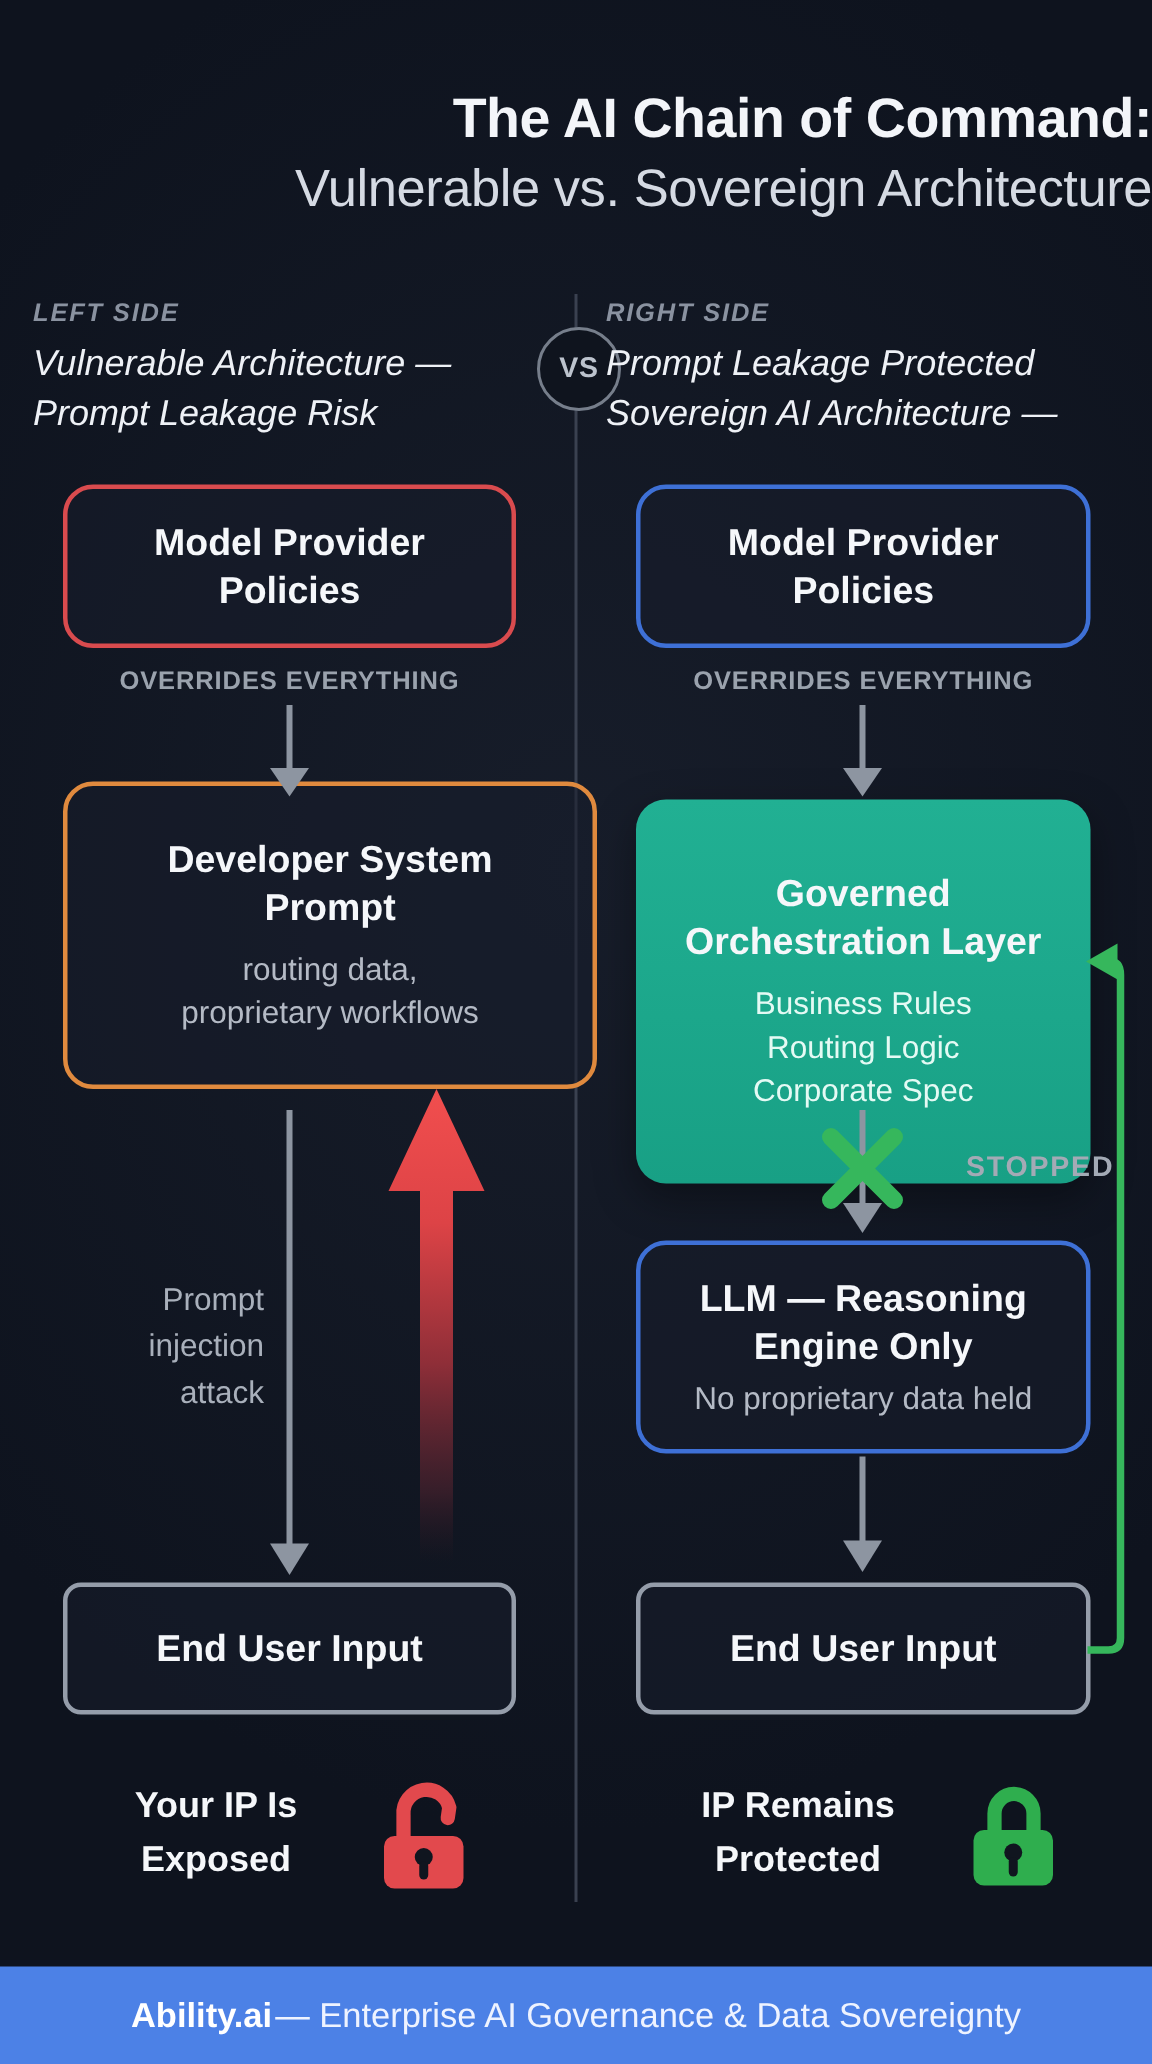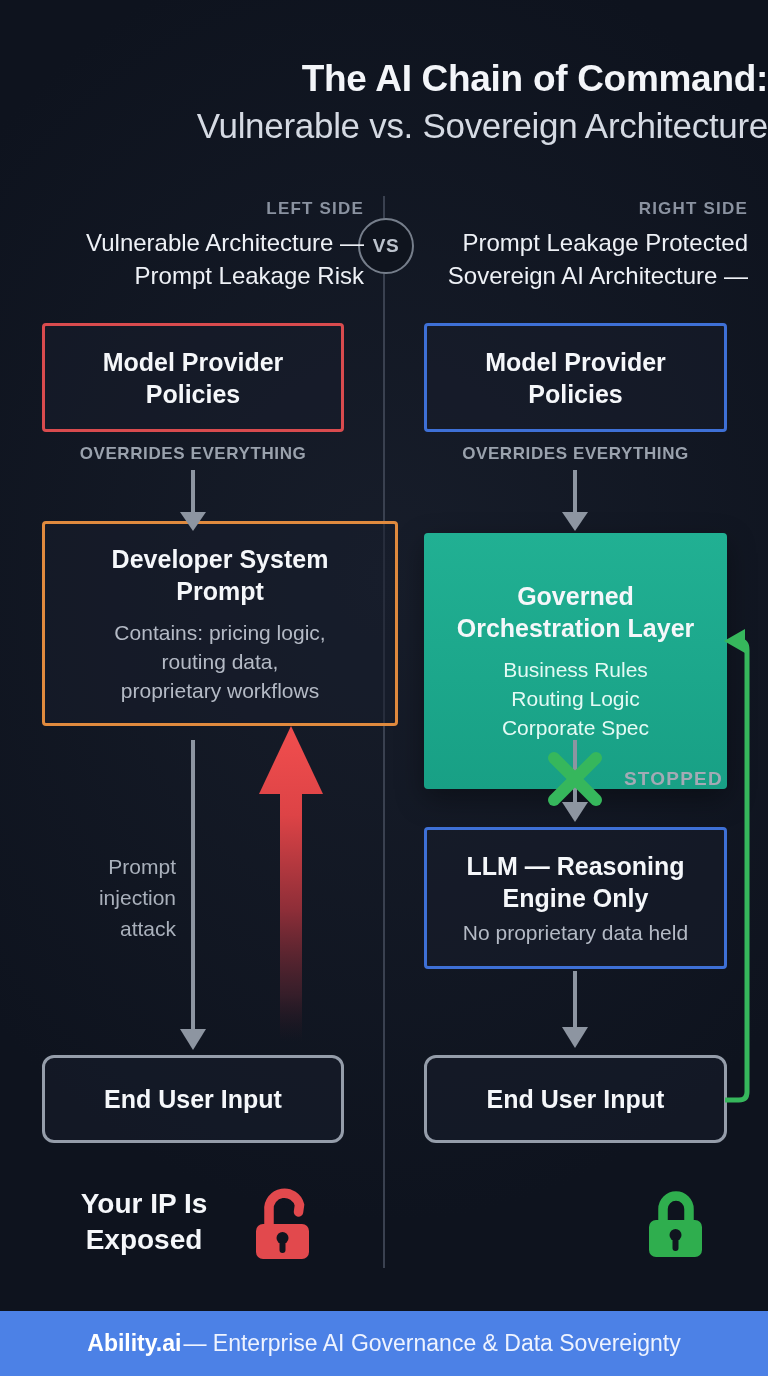--- a/index.html
+++ b/index.html
@@ -14,29 +14,29 @@
   .hero h1{margin:0;font-size:37px;line-height:46px;font-weight:700;color:#f3f5f9;letter-spacing:-0.3px;}
   .hero h2{margin:2px 0 0 0;font-size:35px;line-height:44px;font-weight:400;color:#d5dae3;letter-spacing:-0.3px;padding-left:15px;}
   
   .divider{position:absolute;left:383px;top:196px;width:2px;height:1072px;background:#3a4150;}
   .vs-badge{
     position:absolute;left:358px;top:218px;width:52px;height:52px;border-radius:50%;
     background:#0f141e;border:2px solid #767e8b;display:flex;align-items:center;justify-content:center;
     font-size:19px;font-weight:700;color:#bcc3cd;letter-spacing:0.5px;
   }
   
-  .col-head{position:absolute;top:199px;text-align:right;}
+  .col-head{position:absolute;top:199px;text-align:left;font-style:italic;}
   #head-left{left:22px;width:342px;}
   #head-right{left:404px;width:344px;}
   .eyebrow{font-size:17px;font-weight:700;letter-spacing:1.2px;color:#8a92a0;}
   .col-heading{margin-top:7px;font-size:24px;line-height:33px;font-weight:500;color:#eef1f6;}
   .col-heading span{display:block;white-space:nowrap;}
   
   .node{
-    position:absolute;box-sizing:border-box;border-radius:4px;
+    position:absolute;box-sizing:border-box;border-radius:20px;
     background:rgba(24,30,44,0.55);
     display:flex;flex-direction:column;align-items:center;justify-content:center;
     text-align:center;padding:10px 18px;
   }
   .node-title{font-size:25px;line-height:32px;font-weight:700;color:#f5f7fa;}
   .node-title span{display:block;}
   .node-sub{margin-top:11px;font-size:21px;line-height:29px;color:#b4bac5;}
   .node-sub span{display:block;}
   .box-red{border:3px solid var(--red,#d94b4e);}
   .box-blue{border:3px solid var(--blue,#3e70d6);}
@@ -50,23 +50,23 @@
   #r-orch{left:424px;top:533px;width:303px;height:256px;}
   #r-llm{left:424px;top:827px;width:303px;height:142px;}
   #l-user{left:42px;top:1055px;width:302px;height:88px;}
   #r-user{left:424px;top:1055px;width:303px;height:88px;}
   
   .overrides{position:absolute;text-align:center;font-size:17px;font-weight:700;letter-spacing:0.6px;color:#9aa2ad;}
   #l-overrides{left:42px;top:444px;width:302px;}
   #r-overrides{left:424px;top:444px;width:303px;}
   .injection-label{position:absolute;left:40px;top:851px;width:136px;text-align:right;font-size:21px;line-height:31px;color:#a9b0bb;}
   .injection-label span{display:block;}
-  .stopped-label{position:absolute;left:624px;top:768px;font-size:19px;font-weight:700;letter-spacing:1.2px;color:#a3aab5;}
-  
-  .verdict-text{position:absolute;text-align:center;font-size:28px;line-height:36px;font-weight:700;color:#f5f7fa;}
+  .stopped-label{position:absolute;left:644px;top:768px;font-size:19px;font-weight:700;letter-spacing:1.2px;color:#a3aab5;}
+  
+  .verdict-text{position:absolute;text-align:center;font-size:24px;line-height:36px;font-weight:700;color:#f5f7fa;}
   .verdict-text span{display:block;}
   #l-verdict{left:42px;top:1186px;width:204px;}
   #r-verdict{left:424px;top:1186px;width:216px;}
   .lock{position:absolute;width:62px;height:84px;}
   #l-lock{left:252px;top:1180px;}
   #r-lock{left:645px;top:1180px;}
   
   .connectors{position:absolute;left:0;top:0;pointer-events:none;}
   
   .footer{
@@ -113,21 +113,20 @@
     </div>
   </div>
   <div class="overrides" id="l-overrides">OVERRIDES EVERYTHING</div>
 
   <div class="node box-orange" id="l-prompt">
     <div class="node-title">
       <span>Developer System</span>
       <span>Prompt</span>
     </div>
     <div class="node-sub">
-      <span>Contains: pricing logic,</span>
       <span>routing data,</span>
       <span>proprietary workflows</span>
     </div>
   </div>
 
   <div class="injection-label">
     <span>Prompt</span>
     <span>injection</span>
     <span>attack</span>
   </div>
@@ -181,20 +180,24 @@
       <span>No proprietary data held</span>
     </div>
   </div>
 
   <div class="node box-gray" id="r-user">
     <div class="node-title">
       <span>End User Input</span>
     </div>
   </div>
 
+  <div class="verdict-text" id="r-verdict">
+    <span>IP Remains</span>
+    <span>Protected</span>
+  </div>
 
   <svg class="lock" id="r-lock" viewBox="0 0 62 80">
     <path d="M18 40 V27 A13 13 0 0 1 44 27 V40" fill="none" style="stroke:var(--lock-green,#2fae4e)" stroke-width="9.5" stroke-linecap="round"></path>
     <rect x="4" y="38" width="53" height="37" rx="7" style="fill:var(--lock-green,#2fae4e)"></rect>
     <circle cx="30.5" cy="53" r="6" fill="#10151f"></circle>
     <rect x="27.5" y="56" width="6" height="13" rx="3" fill="#10151f"></rect>
   </svg>
 
   <svg class="connectors" width="768" height="1376" viewBox="0 0 768 1376">
     <defs>

